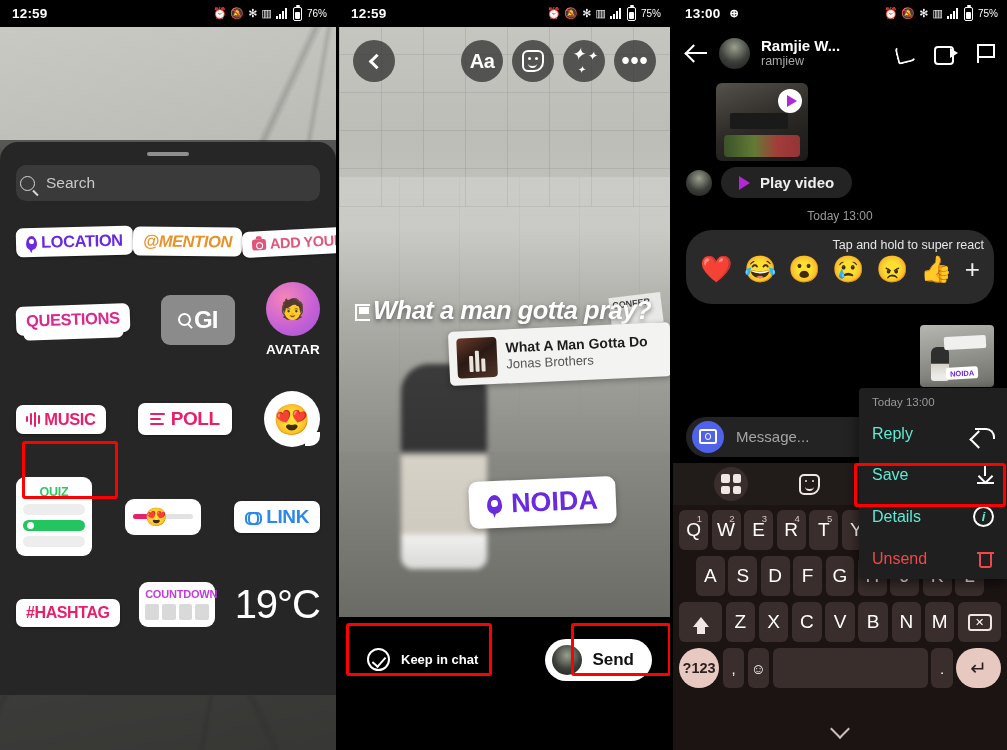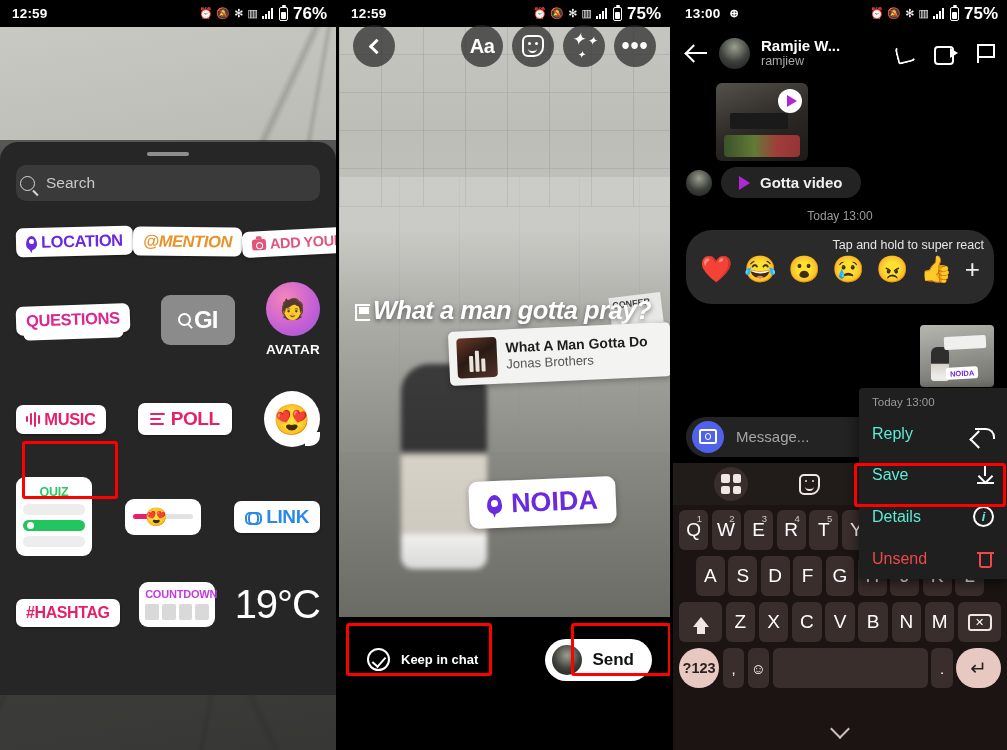--- a/index.html
+++ b/index.html
@@ -10,21 +10,21 @@
   .p1 { width:336px; }
   .p2 { width:337px; border-left:3px solid #000; border-right:3px solid #000; }
   .p3 { width:334px; }
 
   
   .statusbar { position:relative; height:27px; display:flex; align-items:center;
     justify-content:space-between; padding:0 9px 0 12px; color:#fff; z-index:40; background:#000;}
   .sb-left { display:flex; align-items:center; gap:9px; font-size:13.5px; font-weight:600; letter-spacing:.2px;}
   .sb-right { display:flex; align-items:center; gap:4px; font-size:11px; }
   .sb-ico { font-size:11px; line-height:1; display:inline-block; }
-  .sb-batt { font-size:17px; font-weight:700; margin-left:1px;}
+  .sb-batt { font-size:10px; font-weight:400; margin-left:1px;}
   .sig { display:inline-block; width:13px; height:11px; position:relative; }
   .sig i { position:absolute; bottom:0; width:2px; background:#fff; }
   .sig i:nth-child(1){left:0;height:3px;} .sig i:nth-child(2){left:3px;height:5px;}
   .sig i:nth-child(3){left:6px;height:8px;} .sig i:nth-child(4){left:9px;height:11px;}
   .battico { width:9px;height:14px;border:1.5px solid #fff;border-radius:2px;position:relative;display:inline-block; }
   .battico:before{content:"";position:absolute;top:-3px;left:2px;width:4px;height:2px;background:#fff;border-radius:1px;}
   .battico:after{content:"";position:absolute;left:1px;right:1px;bottom:1px;top:4px;background:#fff;border-radius:1px;}
 
   
   .p1bg { position:absolute; inset:27px 0 0 0; background:
@@ -119,21 +119,21 @@
       linear-gradient(180deg, rgba(255,255,255,.35), rgba(255,255,255,0) 45%),
       repeating-linear-gradient(90deg, rgba(140,140,138,.35) 0 1px, transparent 1px 60px); }
   .p2img .floor { position:absolute; left:0; right:0; bottom:0; height:165px;
     background:linear-gradient(180deg,#8a8a85,#6b6b66); }
   .p2img .person { position:absolute; left:62px; bottom:48px; width:86px; height:205px;
     background:linear-gradient(180deg,#3b3b3c 0%,#343435 42%,#d7d2c7 45%,#cfcac0 82%,#efefee 84%,#d9d9d7 100%);
     border-radius:28px 28px 12px 12px; filter:blur(2.4px); }
   .p2img .sign { position:absolute; right:8px; top:268px; width:52px;height:30px;background:#e8e8e6;
     transform:rotate(-7deg); color:#444; font-size:9px; font-weight:700; padding:3px; }
 
-  .p2top { position:absolute; left:0; right:0; top:11px; height:70px; display:flex;
+  .p2top { position:absolute; left:0; right:0; top:26px; height:70px; display:flex;
     align-items:center; padding:0 14px; z-index:20; }
   .rbtn { width:42px;height:42px;border-radius:50%;background:rgba(40,40,40,.72);
     display:flex;align-items:center;justify-content:center;color:#fff;flex:none;}
   .rbtn.back { margin-right:auto; }
   .p2tools { display:flex; gap:9px; }
   .chev { width:11px;height:11px;border-left:3px solid #fff;border-bottom:3px solid #fff;transform:rotate(45deg);margin-left:4px;}
   .aa { font-size:20px; font-weight:700; letter-spacing:-.5px; }
   .stickico { width:22px;height:22px;border:2.4px solid #fff;border-radius:6px 6px 10px 6px; position:relative;}
   .stickico:before{content:"";position:absolute;left:3.6px;top:4.6px;width:3px;height:3px;border-radius:50%;background:#fff;box-shadow:7px 0 0 #fff;}
   .stickico:after{content:"";position:absolute;left:4px;top:10px;width:9px;height:4px;border-bottom:2.2px solid #fff;border-radius:0 0 6px 6px;}
@@ -542,21 +542,21 @@
 
     <div class="chatbody">
       <div class="videomsg">
         <div class="play"></div>
         <div class="lbl"></div>
           <div class="veg"></div>
       </div>
       <div class="playrow">
         <span class="pav"></span>
         <div class="playpill">
-          <span>Gotta video</span>
+          <span>Play video</span>
         </div>
       </div>
       <div class="daystamp">Today 13:00</div>
 
       <div class="reactbar">
         <div class="cap">Tap and hold to super react</div>
         <div class="emos">
           <span>❤️</span>
           <span>😂</span>
           <span>😮</span>

